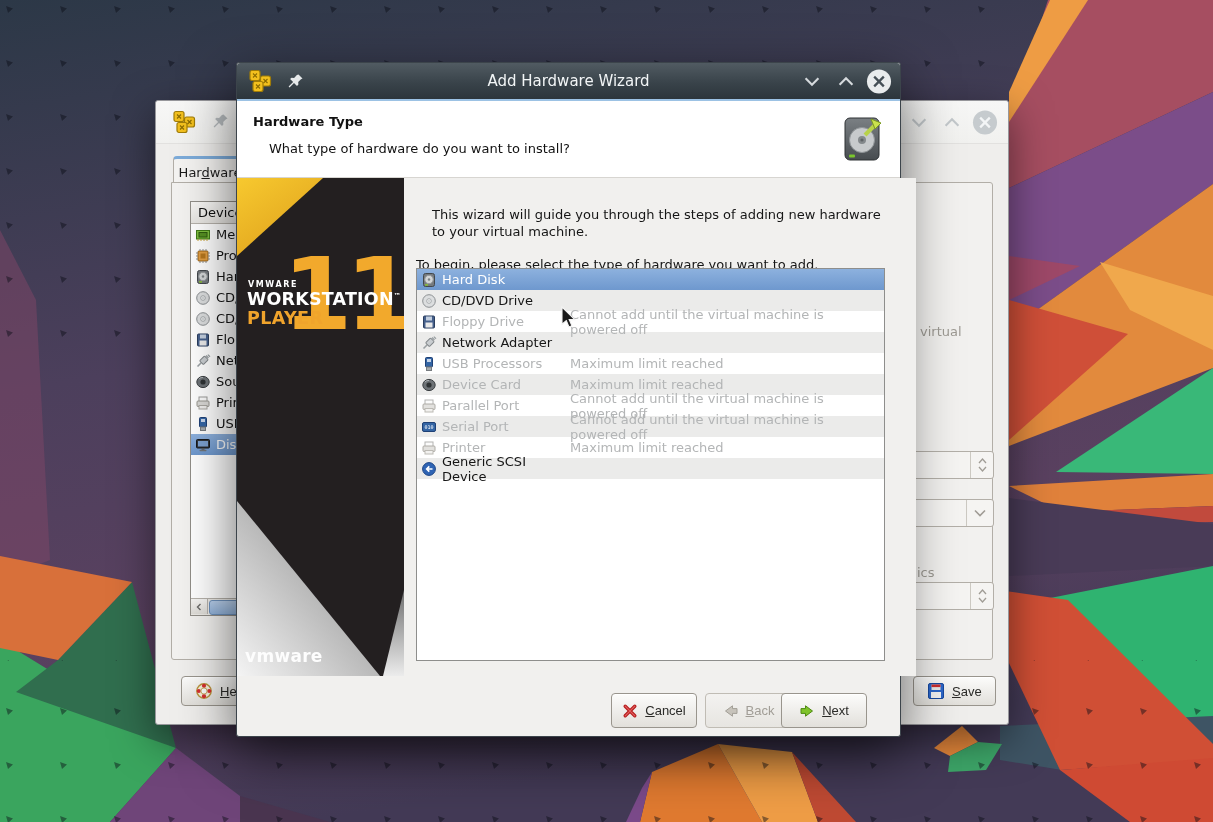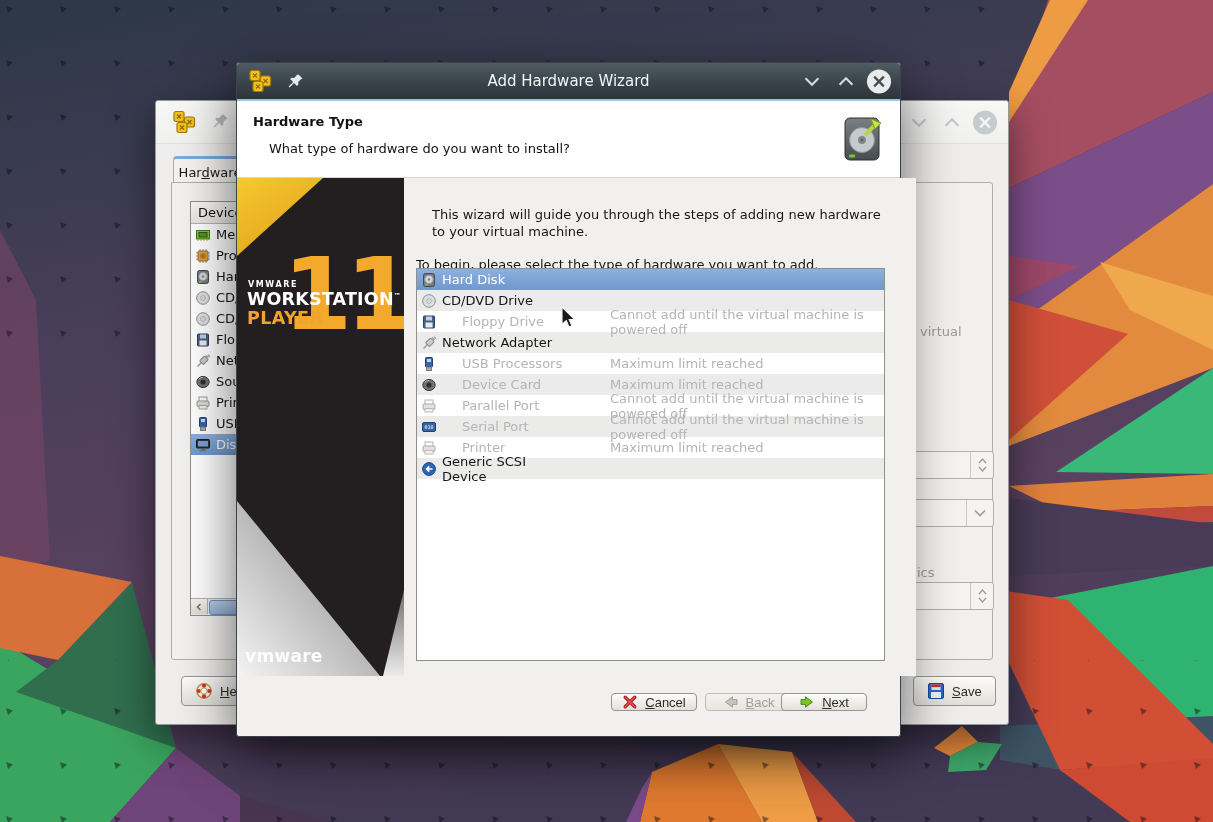--- a/index.html
+++ b/index.html
@@ -94,27 +94,27 @@
   .blogo{position:absolute;left:8px;top:468px;font-size:17px;font-weight:bold;color:#fdfdfd;letter-spacing:.3px;}
 
   .rightpane{flex:1;position:relative;background:#f1f0ee;padding:12px 16px 0 12px;box-sizing:border-box;}
   .intro{margin:16px;font-size:13px;line-height:17px;color:#161616;width:452px;}
   .intro2{margin:11px 0 0;font-size:13px;line-height:17px;color:#161616;width:452px;}
   .hwlist{position:absolute;left:12px;top:90px;width:469px;height:393px;
           background:#fff;border:1px solid #8e8e8c;box-sizing:border-box;overflow:hidden;}
   .hrow{height:21px;display:flex;align-items:center;font-size:13px;color:#161616;}
   .hrow.alt{background:#ebebea;}
   .hrow.sel{background:linear-gradient(var(--selection-blue-top,#8db1de),var(--selection-blue-bottom,#6e98ce));color:#fff;}
-  .hrow.dis{color:var(--disabled-text,#b3b5b6);gap:20px;}
+  .hrow.dis{color:var(--disabled-text,#b3b5b6);}
   .hic{width:16px;height:16px;margin:0 5px 0 4px;flex:0 0 auto;}
   .hlbl{flex:0 0 128px;}
   .hnote{color:var(--disabled-text,#b3b5b6);}
 
   .wfooter{position:relative;flex:1;}
-  .wbtn{position:absolute;top:17px;width:86px;height:18px;box-sizing:border-box;
+  .wbtn{position:absolute;top:17px;width:86px;height:35px;box-sizing:border-box;
         display:inline-flex;align-items:center;justify-content:center;gap:7px;
         font-size:13px;color:#2b2b28;border-radius:4px;border:1px solid #99958d;
         background:linear-gradient(#fcfcfb,#e2e0db);box-shadow:inset 0 1px 0 #fff;}
   .wbtn.cancel{left:374px;} .wbtn.back{left:468px;color:#a19d96;background:linear-gradient(#f3f2f0,#e7e5e1);border-color:#c0bcb4;box-shadow:none;padding-left:7px;}
   .wbtn.next{left:544px;}
 
   u{text-decoration:underline;}
   .cursor{position:absolute;left:561px;top:306px;z-index:50;}
 </style>
 </head>

